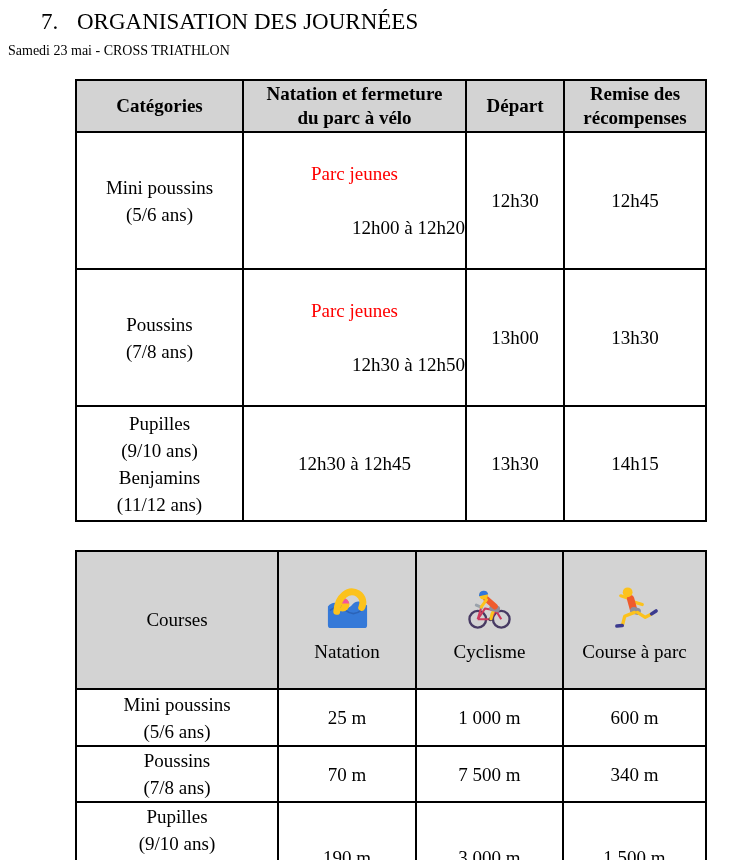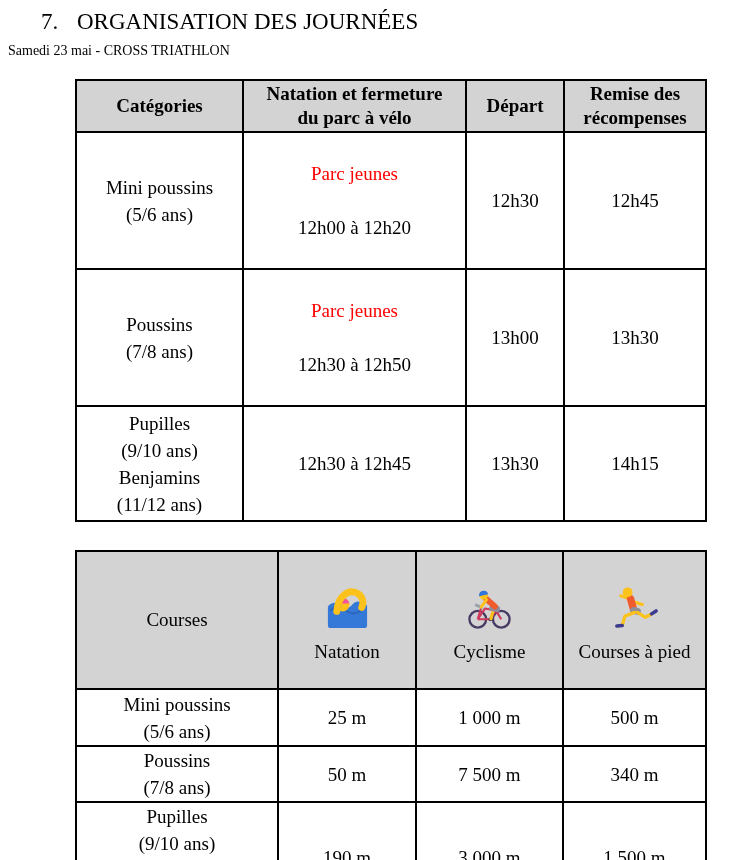--- a/index.html
+++ b/index.html
@@ -32,21 +32,21 @@
   .t1 tr.r0{height:58px;}
   .t1 tr.r1{height:60px;}
   .t1 tr.r2{height:115px;}
   .t1 tr.r3{height:52px;}
   .t2{margin-top:28px;}
   .t2 tr.hd{height:93px;margin-top:18px;}
   .t2 tr.r0{height:57px;}
   .t2 tr.r1{height:53px;}
   .t2 tr.r2{height:105px;}
   td{line-height:27px;}
-  .line{line-height:27px;}
+  .line{line-height:27px;text-align:right;}
   .red-note{color:var(--accent_red,#ff0000);line-height:27px;}
   .disc{display:flex;flex-direction:column;align-items:center;justify-content:flex-end;height:89px;padding-bottom:3px;}
   .disc .icon{flex:1 1 auto;display:flex;align-items:center;justify-content:center;}
   .disc .dlabel{line-height:23px;}
 </style>
 </head>
 <body>
 
 <div class="heading">
   <span class="num">7.</span><span>ORGANISATION DES JOURNÉES</span>
@@ -157,37 +157,37 @@
               <path d="M22 18 L32 21" stroke="#fcc21c" stroke-width="3.2" stroke-linecap="round"></path>
               <path d="M20 15 L23 26" stroke="#ef5b2d" stroke-width="7.5" stroke-linecap="round"></path>
               <path d="M23 27 L27 28" stroke="#8e8e9c" stroke-width="7" stroke-linecap="round"></path>
               <path d="M24 29 L14 33 L12 41" stroke="#fcc21c" stroke-width="3.4" fill="none" stroke-linecap="round" stroke-linejoin="round"></path>
               <path d="M27 29 L35 34 L41 31" stroke="#fcc21c" stroke-width="3.4" fill="none" stroke-linecap="round" stroke-linejoin="round"></path>
               <path d="M11.5 42.5 L6 43" stroke="#3b3a8f" stroke-width="3.6" stroke-linecap="round"></path>
               <path d="M41.5 30.5 L46 27.5" stroke="#3b3a8f" stroke-width="3.6" stroke-linecap="round"></path>
               <circle cx="17" cy="8.5" r="5" fill="#fcc21c"></circle>
             </svg>
           </div>
-          <div class="dlabel">Courses à pied</div>
+          <div class="dlabel">Course à parc</div>
         </div>
       </th>
     </tr>
   </thead>
   <tbody>
     <tr class="r0">
       <td>Mini poussins
 (5/6 ans)</td>
       <td>25 m</td>
       <td>1 000 m</td>
-      <td>500 m</td>
+      <td>600 m</td>
     </tr>
     <tr class="r1">
       <td>Poussins
 (7/8 ans)</td>
-      <td>50 m</td>
+      <td>70 m</td>
       <td>7 500 m</td>
       <td>340 m</td>
     </tr>
     <tr class="r2">
       <td>Pupilles
 (9/10 ans)
 Benjamins
 (11/12 ans)</td>
       <td>190 m</td>
       <td>3 000 m</td>

